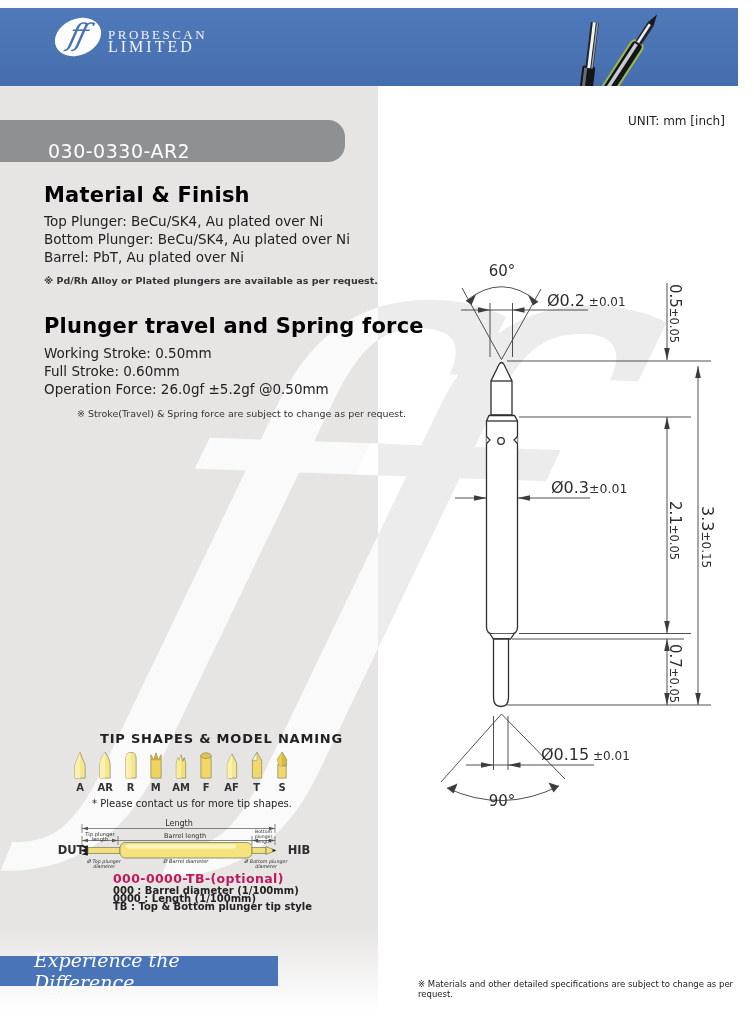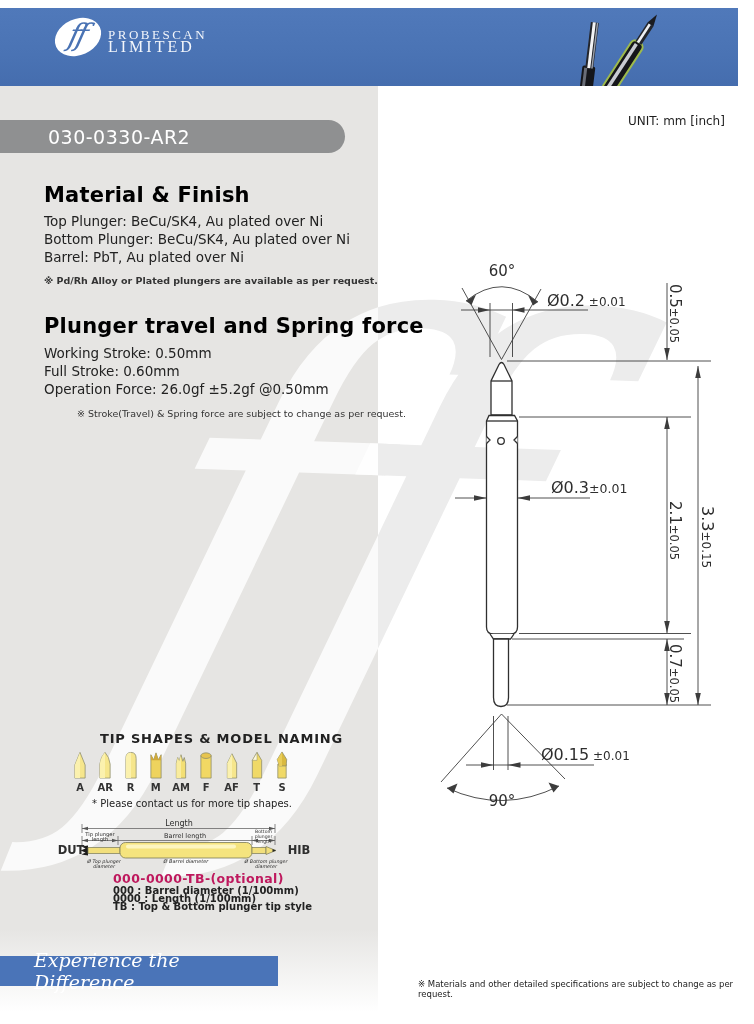--- a/index.html
+++ b/index.html
@@ -24,23 +24,23 @@
     background:linear-gradient(180deg,#e6e5e3 0%, #e6e5e3 91%, #ffffff 100%); overflow:hidden; }
   .wm { font-family:"DejaVu Serif", serif; font-style:italic; font-size:600px; line-height:1;
     letter-spacing:-0.1em; position:absolute; transform:skewX(-14deg) rotate(2deg); white-space:nowrap; }
   .wm-left-clip { position:absolute; left:0; top:86px; width:378px; height:880px; overflow:hidden; pointer-events:none; }
   .wm-left-clip .wm { left:130px; top:160px; color:rgba(255,255,255,0.8); }
   .wm-right-clip { position:absolute; left:378px; top:86px; width:376px; height:860px; overflow:hidden; pointer-events:none; }
   .wm-right-clip .wm { left:-248px; top:160px; color:#ececec; }
 
   .unit-label { position:absolute; left:628px; top:114px; font-size:12px; color:#1e1e1e; }
 
-  .pill { position:absolute; left:0; top:120px; width:345px; height:33px; background:#8f9091;
+  .pill { position:absolute; left:0; top:120px; width:345px; height:42px; background:#8f9091;
     border-radius:0 17px 17px 0; color:#fff; font-size:19px; font-weight:500;
-    display:flex; align-items:center; padding-left:48px; letter-spacing:0.5px; }
+    display:flex; align-items:flex-end; padding-left:48px; letter-spacing:0.5px; }
 
   .sec { position:absolute; left:44px; color:#1b1b1b; }
   .sec h2 { font-size:21px; font-weight:bold; color:#000000; letter-spacing:0.2px; }
   .spec-line { font-size:13.5px; color:#222; line-height:18.2px; }
   .note { font-size:9.5px; color:#333; }
 
   
   .tips-title { position:absolute; left:100px; top:731px; font-size:13px; font-weight:bold;
     color:#222; letter-spacing:0.8px; }
   .tips-row { position:absolute; left:70px; top:751px; width:222px; display:flex; justify-content:space-between; }

